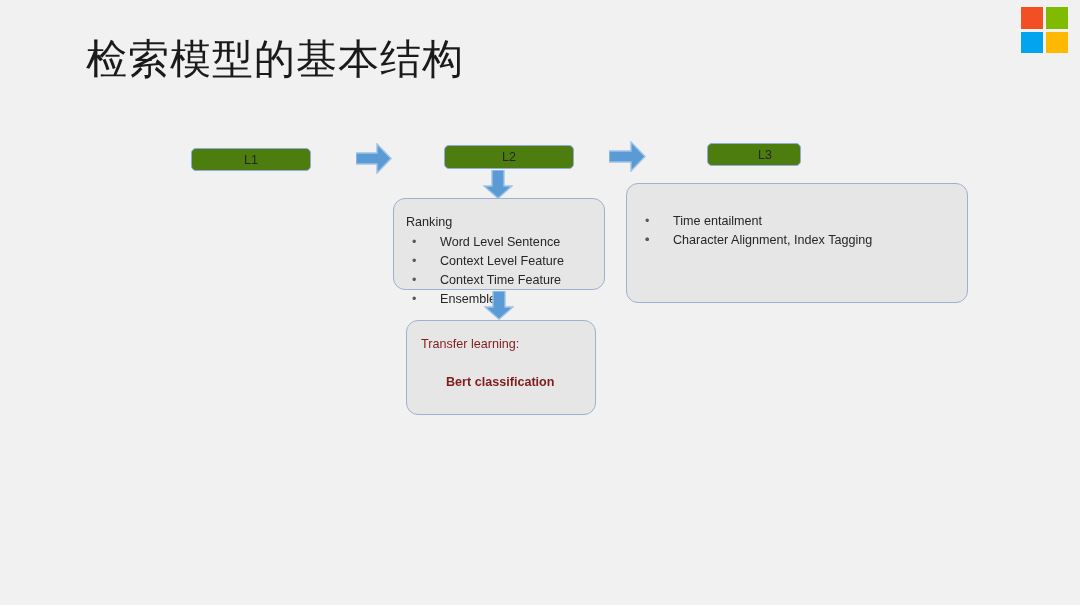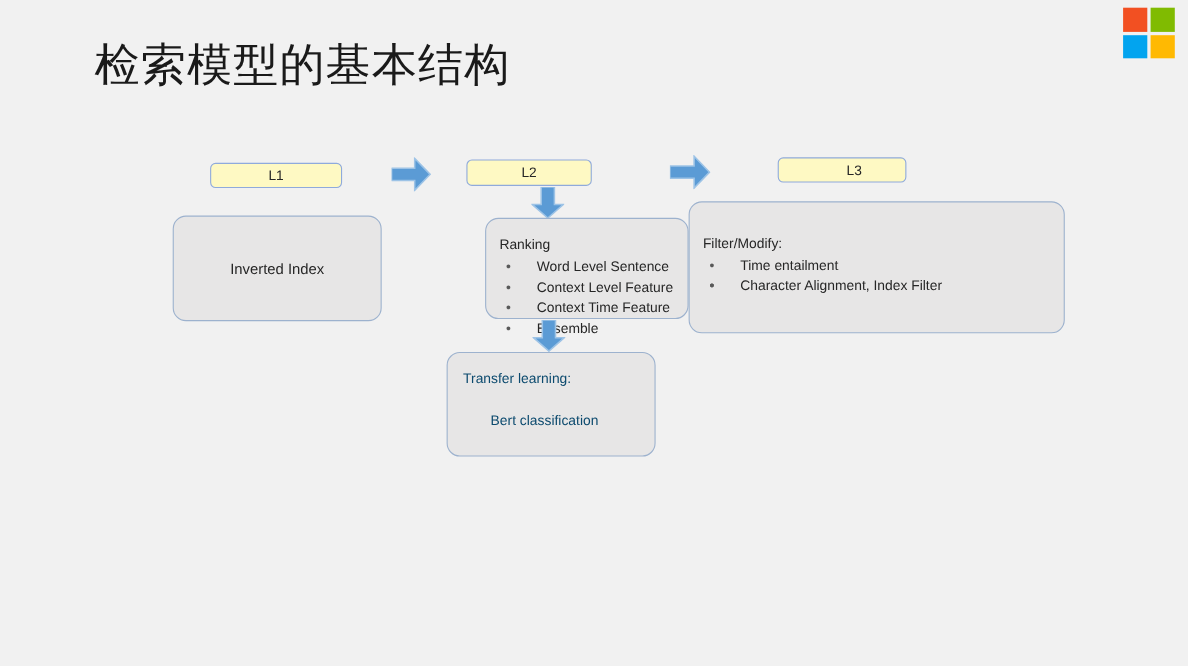--- a/index.html
+++ b/index.html
@@ -46,21 +46,21 @@
     letter-spacing: 1px;
     white-space: nowrap;
     font-weight: 400;
     margin-left: 20px;
   }
 
   
   .lvl-label {
     position: absolute;
     box-sizing: border-box;
-    background: #fef9c3;
+    background: #4d7c0f;
     border: 1px solid #8FAADC;
     border-radius: 5px;
     display: flex;
     align-items: center;
     justify-content: center;
     font-size: 12.5px;
     color: #262626;
   }
   .content-box {
     position: absolute;
@@ -98,25 +98,25 @@
   }
   .bullet-list li .bullet-dot {
     position: absolute;
     left: 6px;
     top: 0;
     color: #595959;
   }
   .tl-body {
     padding: 16px 0 0 14px;
     font-size: 12.6px;
-    color: #0c4a6e;
+    color: #7f1d1d;
   }
   .tl-heading { margin-bottom: 23px; }
   .tl-bold {
-    font-weight: normal;
+    font-weight: bold;
     padding-left: 25px;
     line-height: 17px;
   }
 
   
   .arrow { position: absolute; }
   .arrow svg { display: block; width: 100%; height: 100%; }
 </style>
 </head>
 <body>
@@ -129,41 +129,38 @@
     <div class="ms-sq" style="background:#02A4EF;"></div>
     <div class="ms-sq" style="background:#FFB902;"></div>
   </div>
 
   <div class="title">检索模型的基本结构</div>
 
   <div class="lvl-label" style="left:191px; top:148px; width:120px; height:23px;">
     <span>L1</span>
   </div>
 
-  <div class="content-box" style="left:157px; top:196px; width:190px; height:96px;">
-    <div class="box-center-text">Inverted Index</div>
-  </div>
 
   <div class="arrow" style="left:356px; top:143px; width:36px; height:31px;">
     <svg viewBox="0 0 36 31" preserveAspectRatio="none">
       <polygon points="0,10 21,10 21,1 35,15.5 21,30 21,21 0,21" fill="#5B9BD5" stroke="#9DC3E6" stroke-width="1.4"></polygon>
     </svg>
   </div>
 
-  <div class="lvl-label" style="left:424px; top:145px; width:114px; height:24px;">
+  <div class="lvl-label" style="left:444px; top:145px; width:130px; height:24px;">
     <span>L2</span>
   </div>
 
   <div class="arrow" style="left:483px; top:170px; width:30px; height:29px;">
     <svg viewBox="0 0 30 29" preserveAspectRatio="none">
       <polygon points="9,0 21,0 21,16 29,16 15,28.2 1,16 9,16" fill="#5B9BD5" stroke="#9DC3E6" stroke-width="1.4"></polygon>
     </svg>
   </div>
 
-  <div class="content-box" style="left:393px; top:198px; width:185px; height:92px;margin-left:48px;">
+  <div class="content-box" style="left:393px; top:198px; width:212px; height:92px;">
     <div class="box-body">
       <div class="box-heading">Ranking</div>
       <ul class="bullet-list">
         <li><span class="bullet-dot">•</span><span>Word Level Sentence</span></li>
         <li><span class="bullet-dot">•</span><span>Context Level Feature</span></li>
         <li><span class="bullet-dot">•</span><span>Context Time Feature</span></li>
         <li><span class="bullet-dot">•</span><span>Ensemble</span></li>
       </ul>
     </div>
   </div>
@@ -180,28 +177,27 @@
       <div class="tl-bold">Bert classification</div>
     </div>
   </div>
 
   <div class="arrow" style="left:609px; top:141px; width:37px; height:31px;">
     <svg viewBox="0 0 37 31" preserveAspectRatio="none">
       <polygon points="0,10 22,10 22,1 36,15.5 22,30 22,21 0,21" fill="#5B9BD5" stroke="#9DC3E6" stroke-width="1.4"></polygon>
     </svg>
   </div>
 
-  <div class="lvl-label" style="left:707px; top:143px; width:117px; height:23px;padding-left:22px;">
+  <div class="lvl-label" style="left:707px; top:143px; width:94px; height:23px;padding-left:22px;">
     <span>L3</span>
   </div>
 
   <div class="content-box" style="left:626px; top:183px; width:342px; height:120px;">
     <div class="box-body" style="padding-top:28px; padding-left:12px;">
-      <div class="box-heading">Filter/Modify:</div>
       <ul class="bullet-list">
         <li><span class="bullet-dot">•</span><span>Time entailment</span></li>
         <li><span class="bullet-dot">•</span></li>
-        <li><span class="bullet-dot">•</span><span>Character Alignment, Index Filter</span></li>
+        <li><span class="bullet-dot">•</span><span>Character Alignment, Index Tagging</span></li>
       </ul>
     </div>
   </div>
 
 </div>
 
 </body></html>

